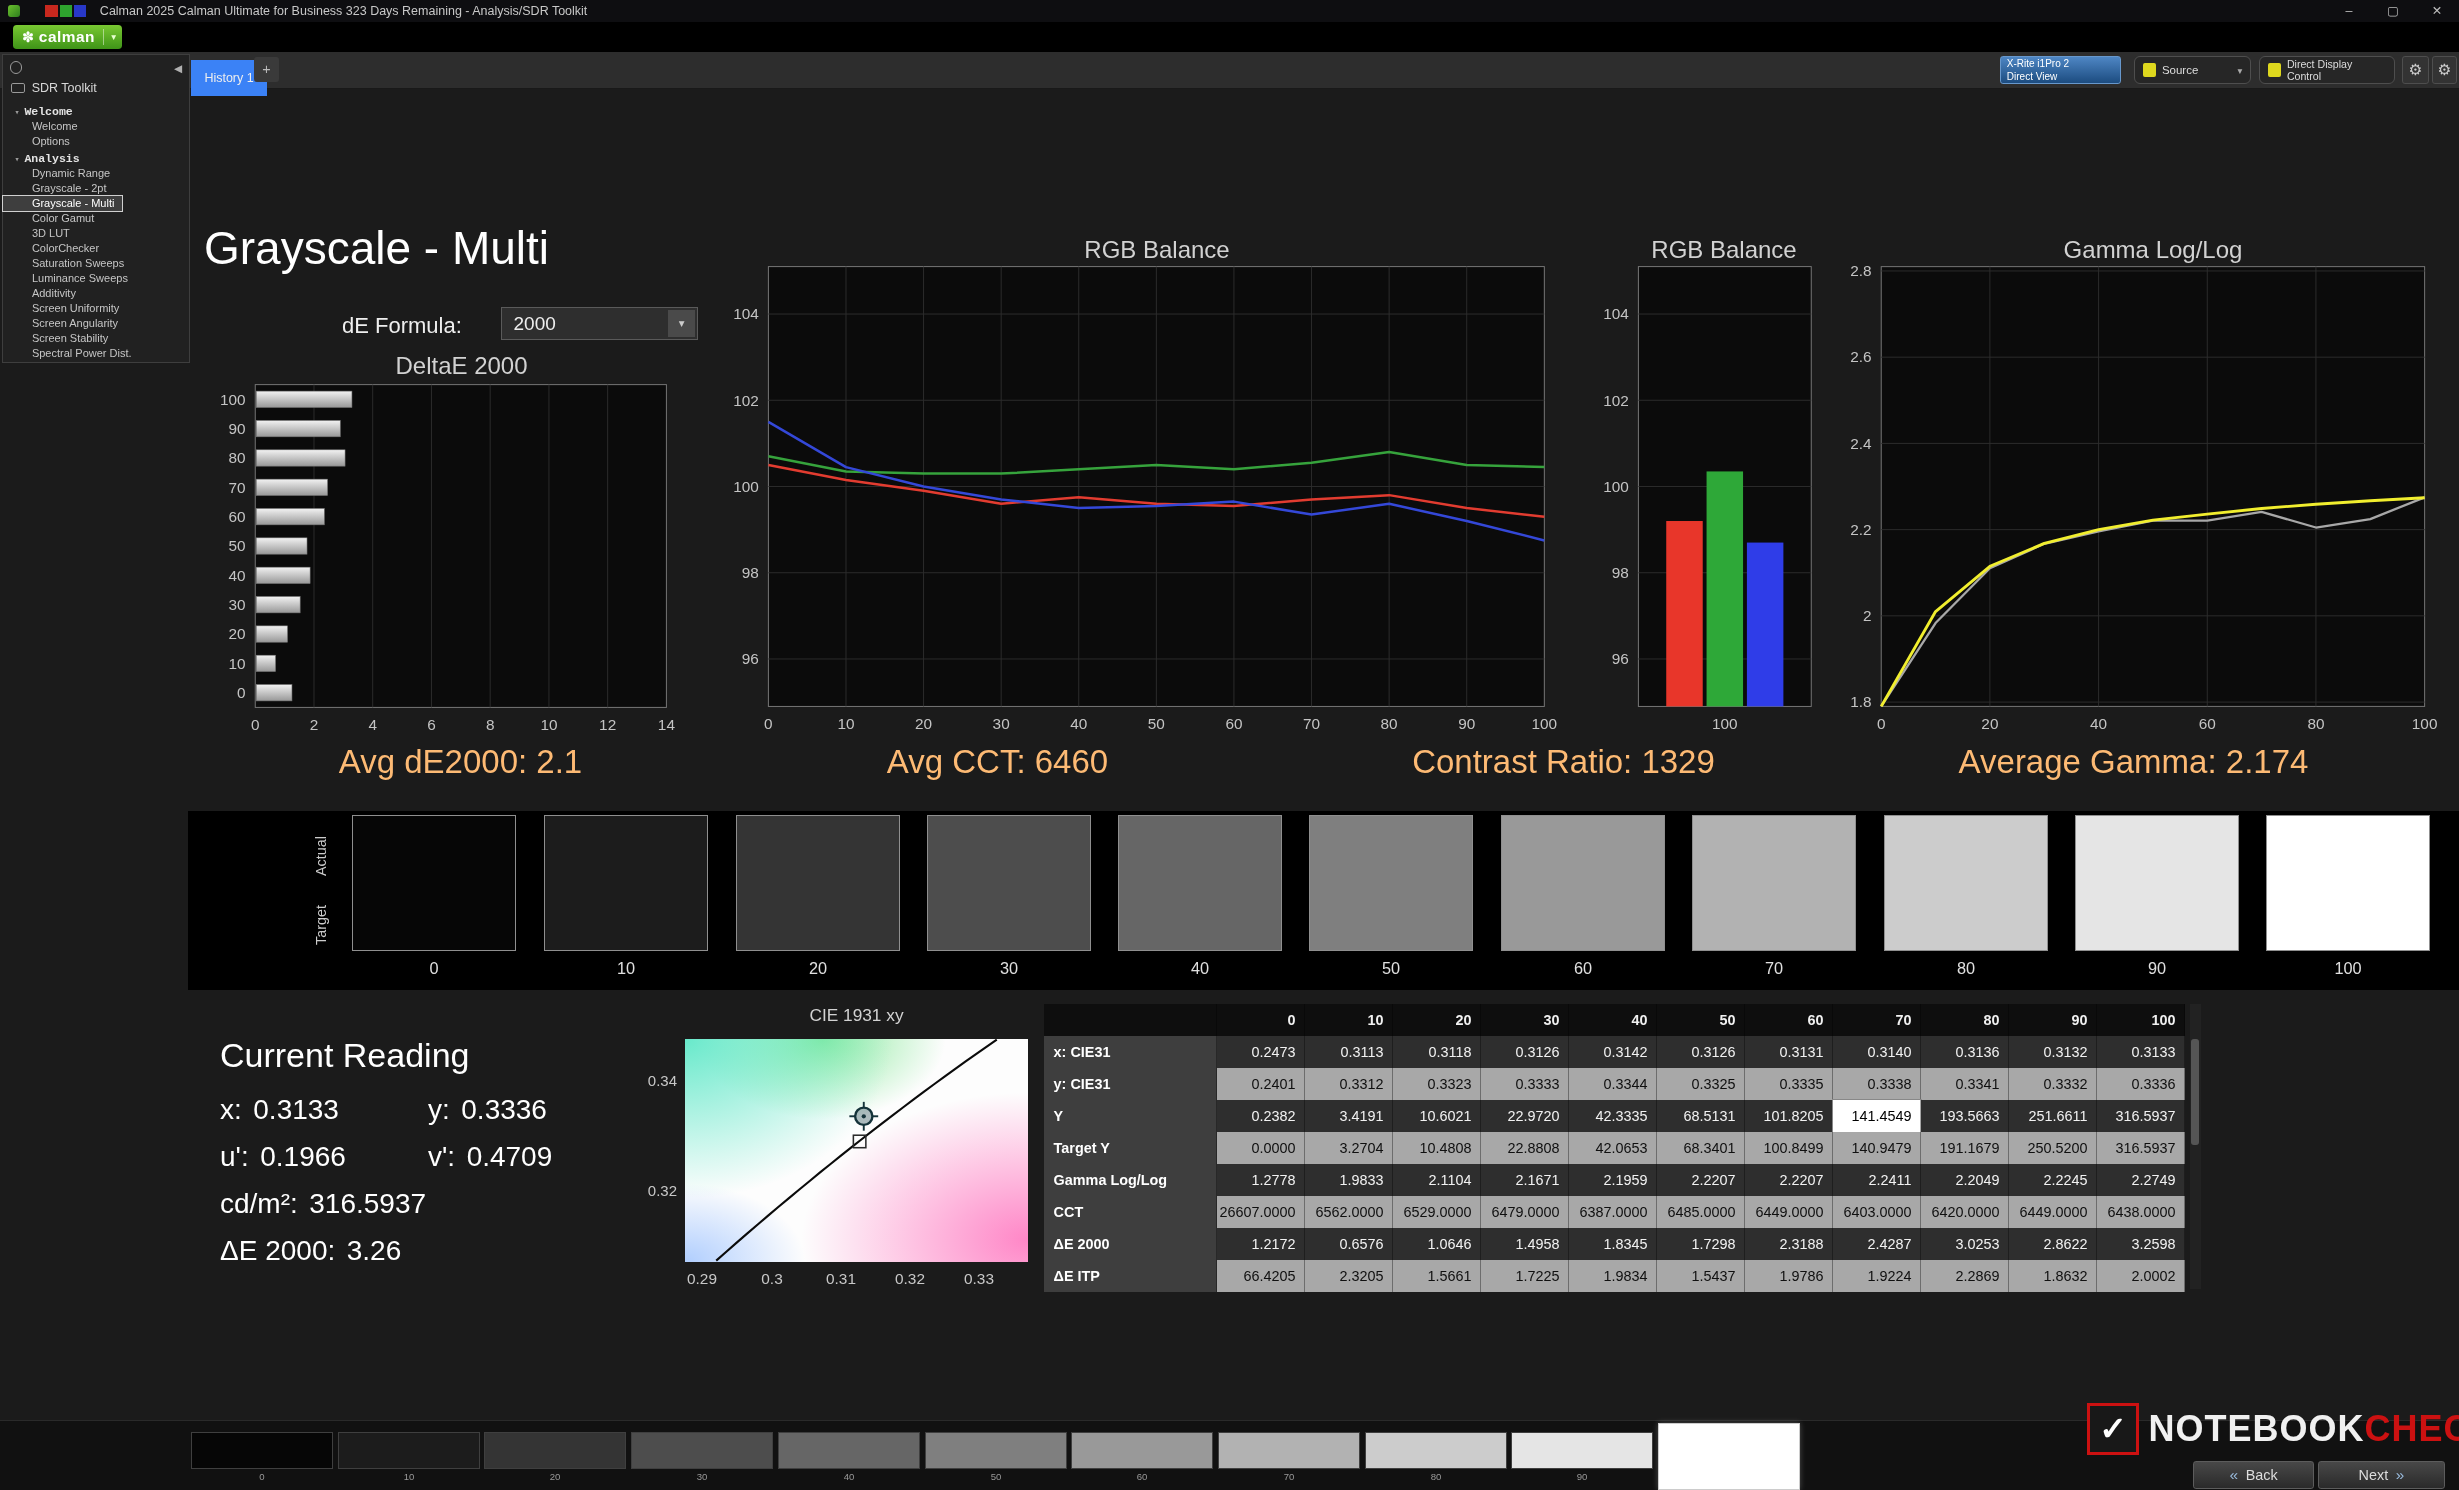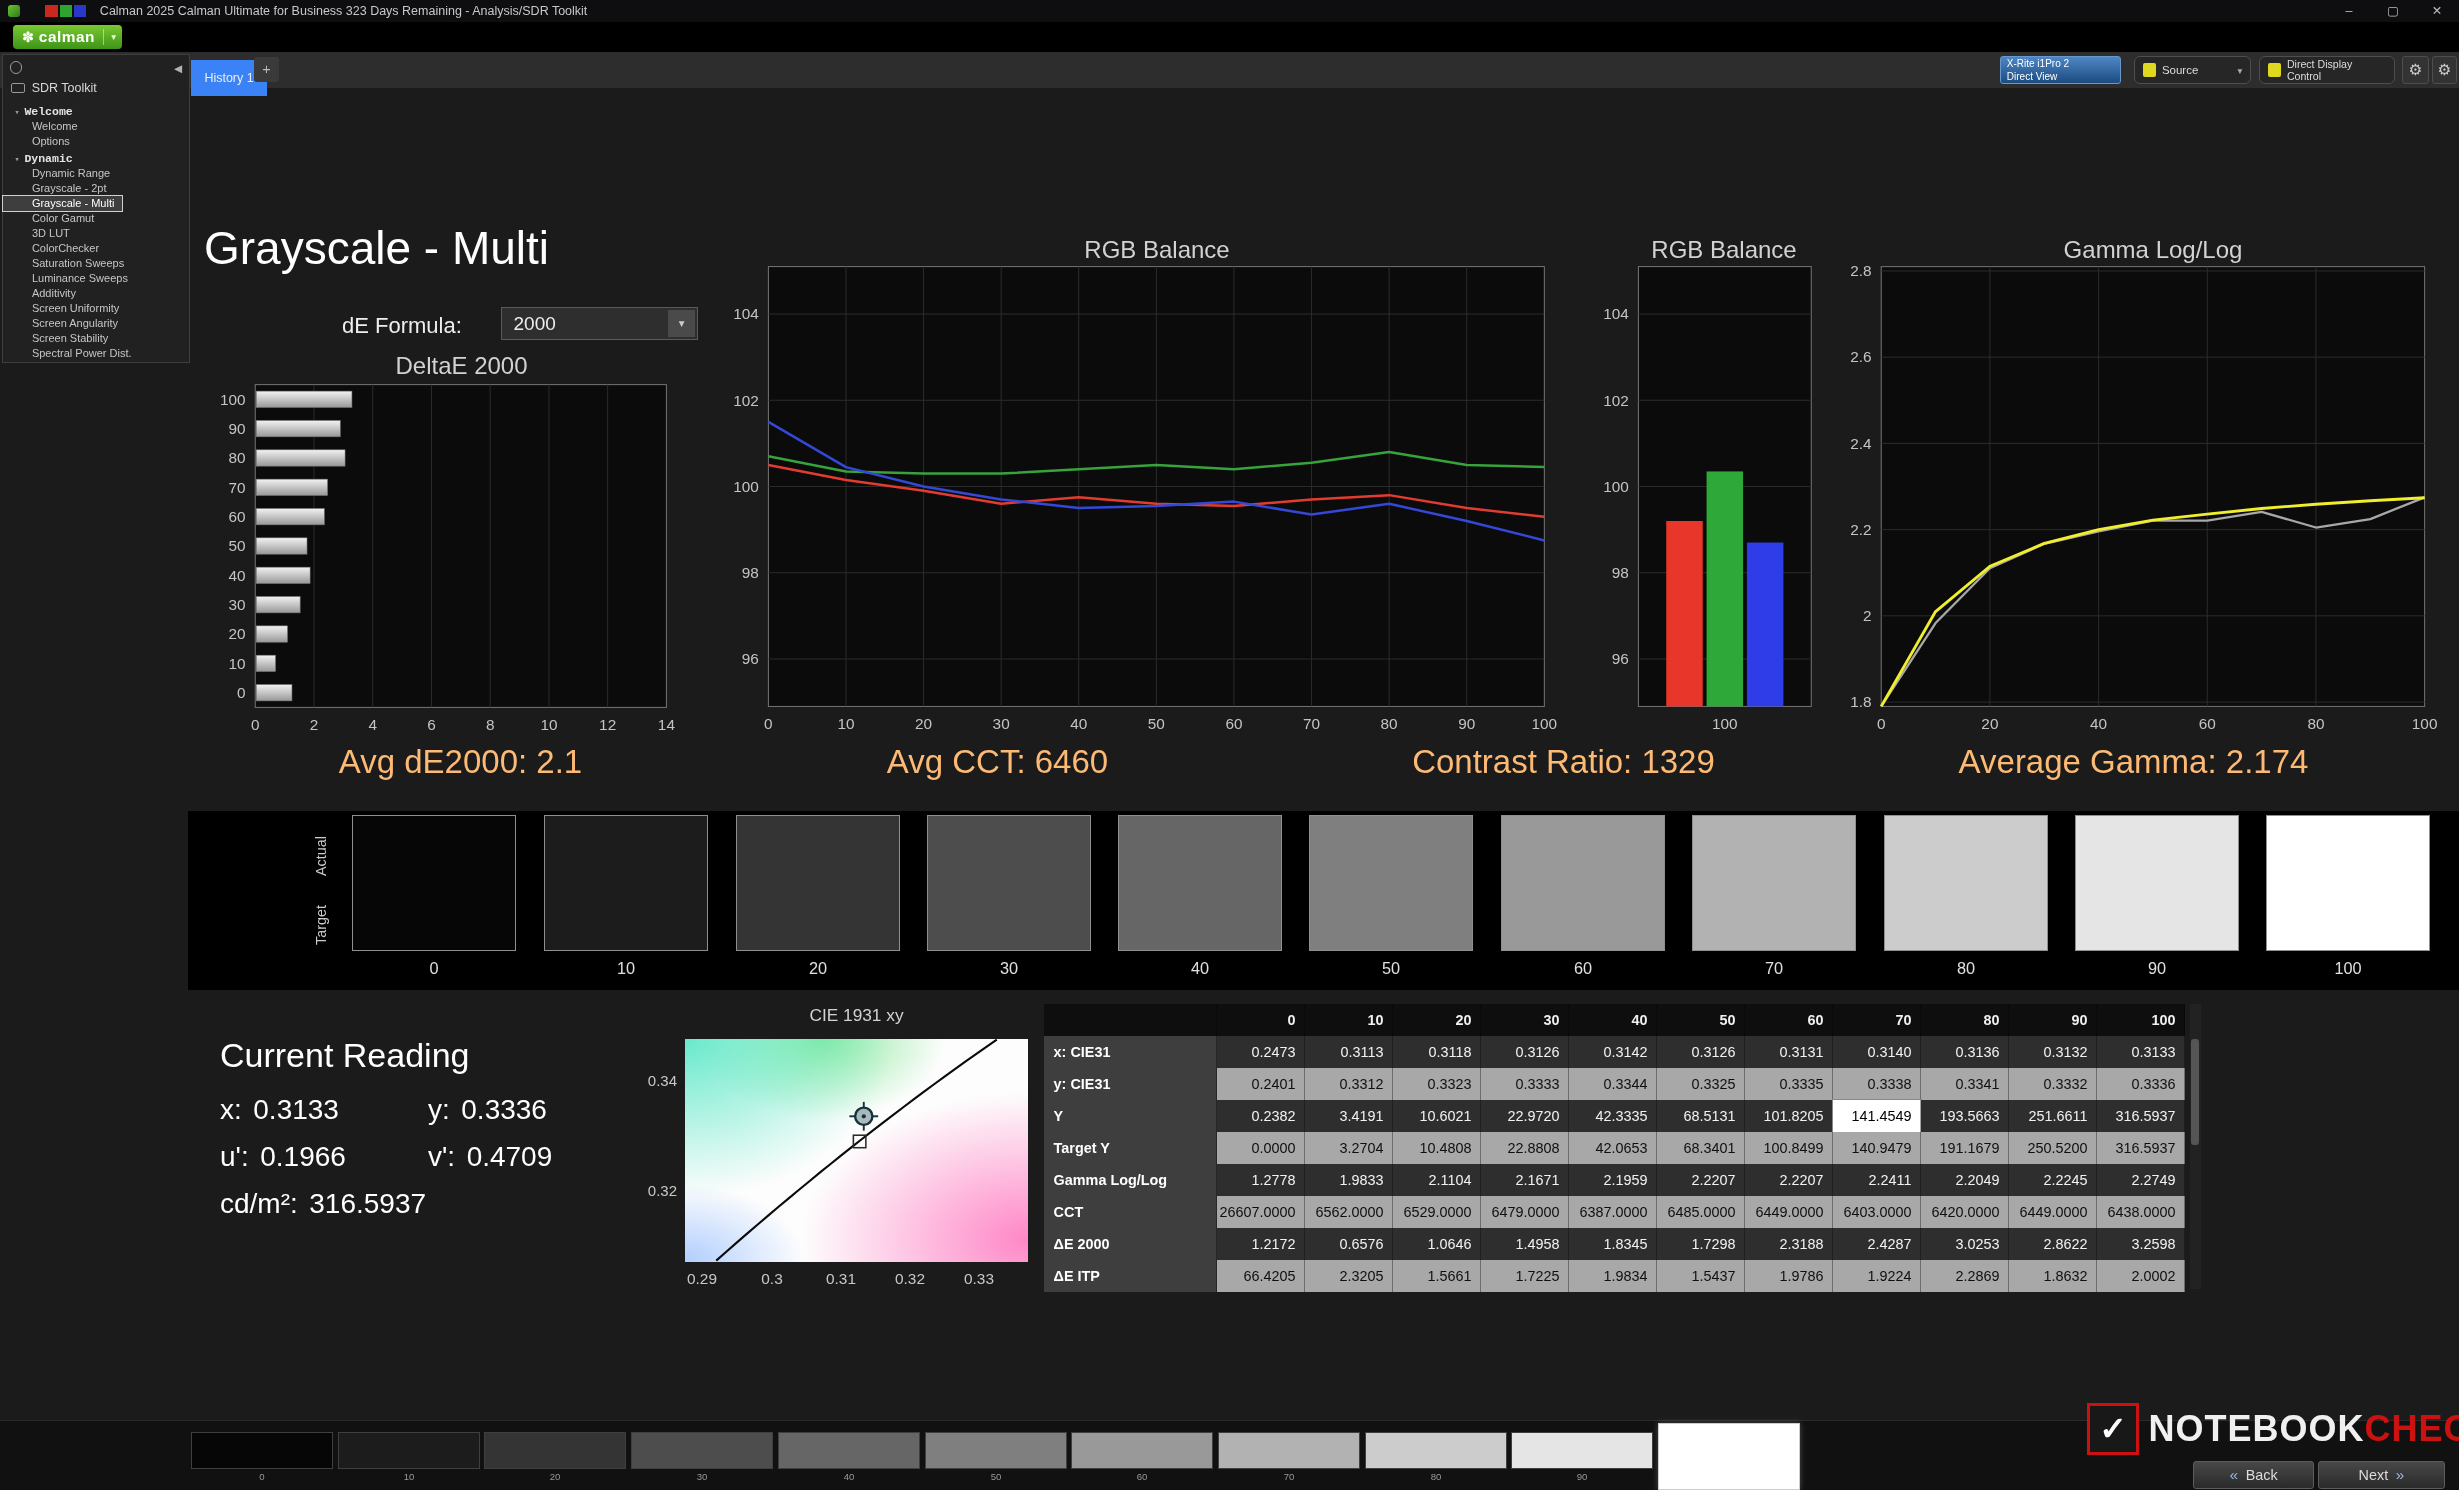--- a/index.html
+++ b/index.html
@@ -206,21 +206,21 @@
     <span class="sb-collapse">◀</span>
   </div>
   <div class="sidebar-title">
     <span class="sb-monitor"></span>
     <span>SDR Toolkit</span>
   </div>
   <div class="sidebar-tree">
       <div class="tree-item group"><span class="tree-glyph">▾</span><span>Welcome</span></div>
       <div class="tree-item"><span>Welcome</span></div>
       <div class="tree-item"><span>Options</span></div>
-      <div class="tree-item group"><span class="tree-glyph">▾</span><span>Dynamic</span></div>
+      <div class="tree-item group"><span class="tree-glyph">▾</span><span>Analysis</span></div>
       <div class="tree-item"><span>Dynamic Range</span></div>
       <div class="tree-item"><span>Grayscale - 2pt</span></div>
       <div class="tree-item selected"><span>Grayscale - Multi</span></div>
       <div class="tree-item"><span>Color Gamut</span></div>
       <div class="tree-item"><span>3D LUT</span></div>
       <div class="tree-item"><span>ColorChecker</span></div>
       <div class="tree-item"><span>Saturation Sweeps</span></div>
       <div class="tree-item"><span>Luminance Sweeps</span></div>
       <div class="tree-item"><span>Additivity</span></div>
       <div class="tree-item"><span>Screen Uniformity</span></div>
@@ -421,20 +421,26 @@
         <span>v':</span>
         <span>0.4709</span>
       </span>
   </div>
   <div class="r-row">
     <span class="r-pair" style="width:auto">
         <span>cd/m²:</span>
         <span>316.5937</span>
       </span>
   </div>
+  <div class="r-row">
+    <span class="r-pair" style="width:auto">
+        <span>ΔE 2000:</span>
+        <span>3.26</span>
+      </span>
+  </div>
 </div>
 
 <div class="chart-title" id="cie-title">CIE 1931 xy</div>
 <div class="cie-plot"></div>
 <svg class="chart-svg" id="cie-svg" viewBox="0 0 357 232" width="343" height="223">
     <polyline points="32.5,230.6 43.3,221.1 54.1,211.6 64.9,202.3 75.7,193.0 86.5,183.8 97.4,174.6 108.2,165.6 119.0,156.6 129.8,147.7 140.6,138.8 151.5,130.1 162.3,121.4 173.1,112.8 183.9,104.3 194.7,95.9 205.5,87.5 216.4,79.2 227.2,71.0 238.0,62.8 248.8,54.8 259.6,46.8 270.5,38.9 281.3,31.1 292.1,23.3 302.9,15.7 313.7,8.1 324.5,0.5" fill="none" stroke="#0b0b0b" stroke-width="2.2"></polyline>
     <g>
       <circle cx="186.07272727272743" cy="80.37346437346436" r="9" fill="rgba(20,60,70,.35)" stroke="#15333a" stroke-width="2.5"></circle>
       <circle cx="186.07272727272743" cy="80.37346437346436" r="2.2" fill="#15333a"></circle>
       <line x1="186.07272727272743" y1="71.37346437346436" x2="186.07272727272743" y2="65.37346437346436" stroke="#15333a" stroke-width="2"></line>

